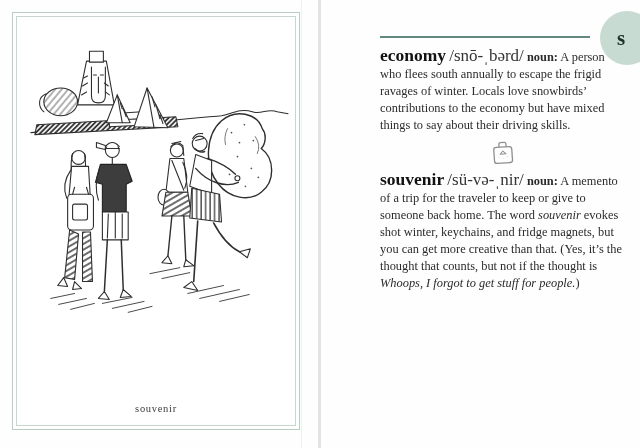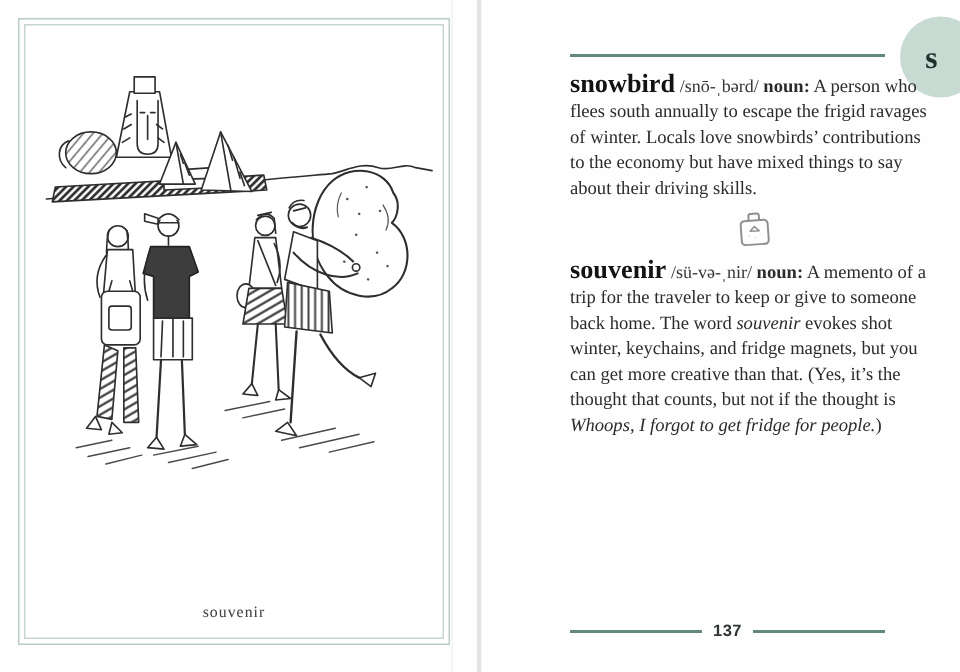--- a/index.html
+++ b/index.html
@@ -36,21 +36,21 @@
     position:absolute; left:279px; top:11px; width:54px; height:54px; border-radius:50%;
     background:#c8dbd2; display:flex; align-items:center; justify-content:center;
   }
   .thumb-tab span {
     font-family:"Liberation Serif", serif; font-weight:bold; font-size:21px; color:#1d2d2a;
     transform:translateX(-6px);
   }
   .entries { position:absolute; left:59px; top:47px; width:245px; }
   .entry { font-size:12.4px; line-height:17px; text-align:left; }
   .headword { font-weight:bold; font-size:17.5px; color:#121212; }
-  .pron { font-size:12px; color:#343434; }
+  .pron { font-size:17px; color:#343434; }
   .pos { font-weight:bold; }
   .it { font-style:italic; }
   .divider-row { height:30px; margin:4px 0 3px 0; display:flex; align-items:center; justify-content:center; }
   .divider-row svg { transform:rotate(-4deg); }
 
   .pageno-row {
     position:absolute; left:59px; top:414px; width:210px; height:14px;
     display:flex; align-items:center; gap:7px;
   }
   .pageno-row .rule { flex:1; height:2px; background:#62887f; }
@@ -202,43 +202,38 @@
 <div class="right-page">
   <div class="top-rule"></div>
 
   <div class="thumb-tab">
     <span>s</span>
   </div>
 
   <div class="entries">
 
     <p class="entry">
-      <span class="headword">snowbird</span>
+      <span class="headword">economy</span>
       <span class="pron">/snō-ˌbərd/</span>
       <span class="pos">noun:</span>
       <span>A person who flees south annually to escape the frigid ravages of winter. Locals love snowbirds’ contributions to the economy but have mixed things to say about their driving skills.</span>
     </p>
 
     <div class="divider-row">
       <svg width="26" height="28" viewBox="0 0 26 28">
         <g stroke="#8f8f8f" stroke-width="1.3" fill="none" stroke-linejoin="round">
           <path d="M9.5,8 L9.5,5 Q9.5,3.5 11,3.5 L15,3.5 Q16.5,3.5 16.5,5 L16.5,8"></path>
           <rect x="4" y="8" width="18" height="16" rx="2.5"></rect>
           <path d="M10,15 l3,-3 l3,3 z" stroke-width="1"></path>
           <path d="M9,18 l.1,.1 M17,18 l.1,.1 M13,19.5 l.1,.1" stroke-width="1.6"></path>
         </g>
       </svg>
     </div>
 
     <p class="entry">
       <span class="headword">souvenir</span>
       <span class="pron">/sü-və-ˌnir/</span>
       <span class="pos">noun:</span>
-      <span>A memento of a trip for the traveler to keep or give to someone back home. The word </span><span class="it">souvenir</span><span> evokes shot winter, keychains, and fridge magnets, but you can get more creative than that. (Yes, it’s the thought that counts, but not if the thought is </span><span class="it">Whoops, I forgot to get fridge for people.</span><span>)</span>
+      <span>A memento of a trip for the traveler to keep or give to someone back home. The word </span><span class="it">souvenir</span><span> evokes shot winter, keychains, and fridge magnets, but you can get more creative than that. (Yes, it’s the thought that counts, but not if the thought is </span><span class="it">Whoops, I forgot to get stuff for people.</span><span>)</span>
     </p>
   </div>
 
-  <div class="pageno-row">
-    <div class="rule"></div>
-    <span class="pageno">137</span>
-    <div class="rule"></div>
-  </div>
 </div>
 
 </body></html>

